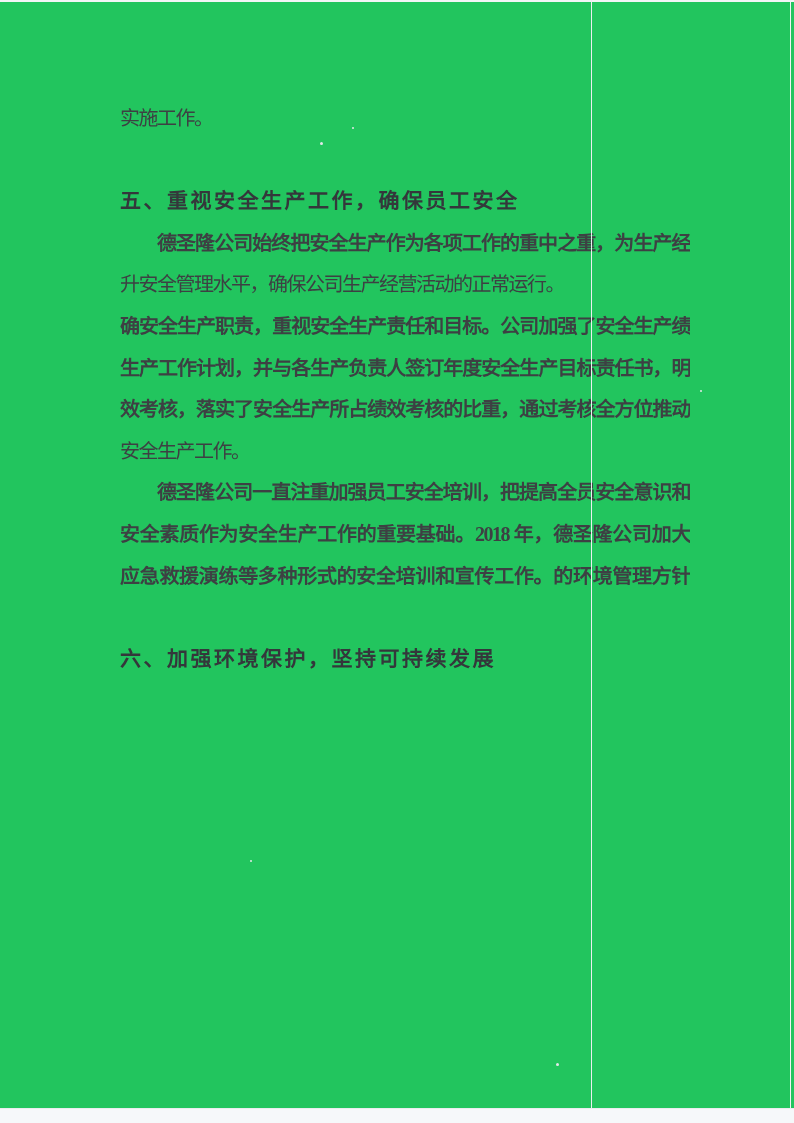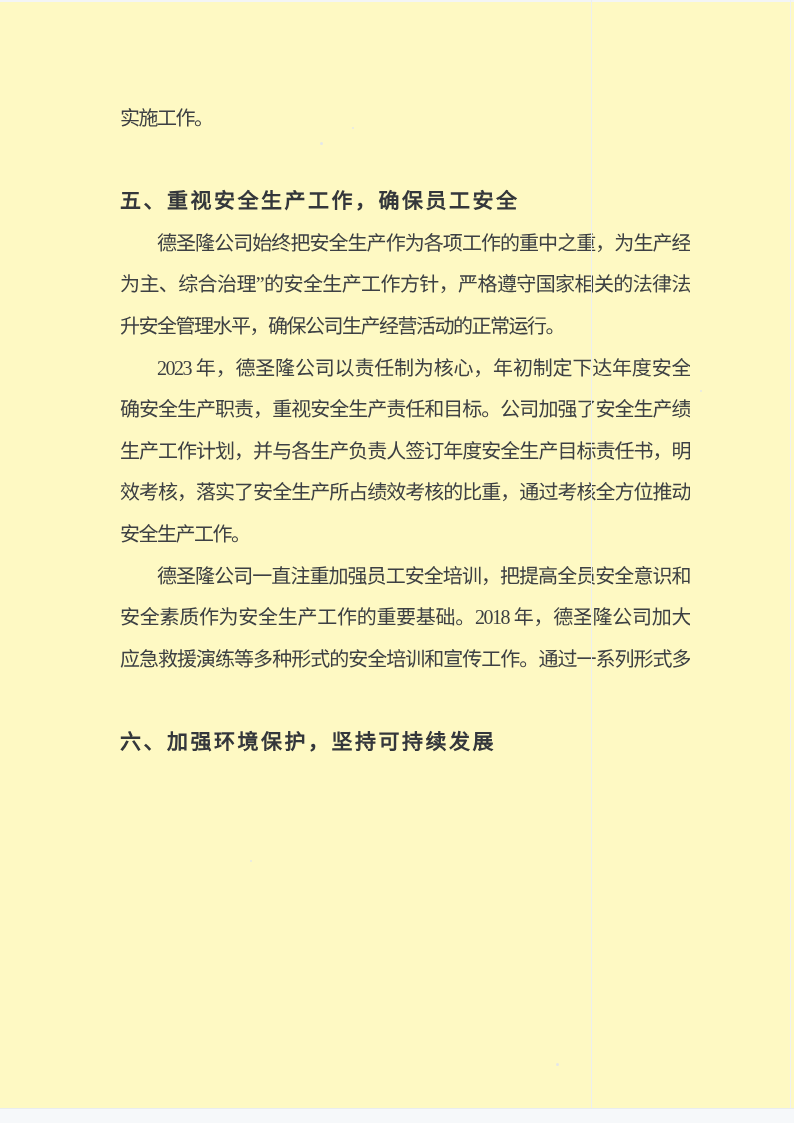--- a/index.html
+++ b/index.html
@@ -5,21 +5,21 @@
   html, body { margin: 0; padding: 0; }
   body {
     width: 794px; height: 1123px;
     background: #fcfcfd;
     overflow: hidden;
     font-family: "Liberation Serif", "DejaVu Serif", serif;
   }
   .page {
     position: relative;
     width: 794px; height: 1123px;
-    background: #fef9c3;
+    background: #22c55e;
   }
   
   .doc {
     position: absolute;
     left: 120px; top: 98px; width: 570px;
     color: #3d4043;
   }
   .block { margin: 0; padding: 0; }
   .line {
     height: 41.6px;
@@ -27,20 +27,21 @@
     font-size: 20px;
     letter-spacing: -1.5px;
     overflow: hidden;
     text-align: left;
     white-space: normal;
   }
   .line.just {
     text-align: justify;
     text-align-last: justify;
     text-justify: inter-character;
+    font-weight: bold;
   }
   .line.indent { text-indent: 37px; }
   .block.heading .line {
     font-weight: 700;
     font-size: 21px;
     letter-spacing: 2.5px;
     color: #34373b;
     text-align: left;
     text-align-last: left;
   }
@@ -87,34 +88,32 @@
   <div class="doc" id="doc">
       <div class="block paragraph">
         <div class="line">实施工作。</div>
       </div>
       <div class="block spacer"></div>
       <div class="block heading">
         <div class="line">五、重视安全生产工作，确保员工安全</div>
       </div>
       <div class="block paragraph">
         <div class="line just indent">德圣隆公司始终把安全生产作为各项工作的重中之重，为生产经</div>
-        <div class="line just">为主、综合治理”的安全生产工作方针，严格遵守国家相关的法律法</div>
         <div class="line">升安全管理水平，确保公司生产经营活动的正常运行。</div>
       </div>
       <div class="block paragraph">
-        <div class="line just indent">2023 年，德圣隆公司以责任制为核心，年初制定下达年度安全</div>
         <div class="line just">确安全生产职责，重视安全生产责任和目标。公司加强了安全生产绩</div>
         <div class="line just">生产工作计划，并与各生产负责人签订年度安全生产目标责任书，明</div>
         <div class="line just">效考核，落实了安全生产所占绩效考核的比重，通过考核全方位推动</div>
         <div class="line">安全生产工作。</div>
       </div>
       <div class="block paragraph">
         <div class="line just indent">德圣隆公司一直注重加强员工安全培训，把提高全员安全意识和</div>
         <div class="line just">安全素质作为安全生产工作的重要基础。2018 年，德圣隆公司加大</div>
-        <div class="line just">应急救援演练等多种形式的安全培训和宣传工作。通过一系列形式多</div>
+        <div class="line just">应急救援演练等多种形式的安全培训和宣传工作。的环境管理方针</div>
       </div>
       <div class="block spacer"></div>
       <div class="block heading">
         <div class="line">六、加强环境保护，坚持可持续发展</div>
       </div>
     </div>
 
   <div class="top-edge"></div>
   <div class="fold-line"></div>
   <div class="right-edge"></div>

